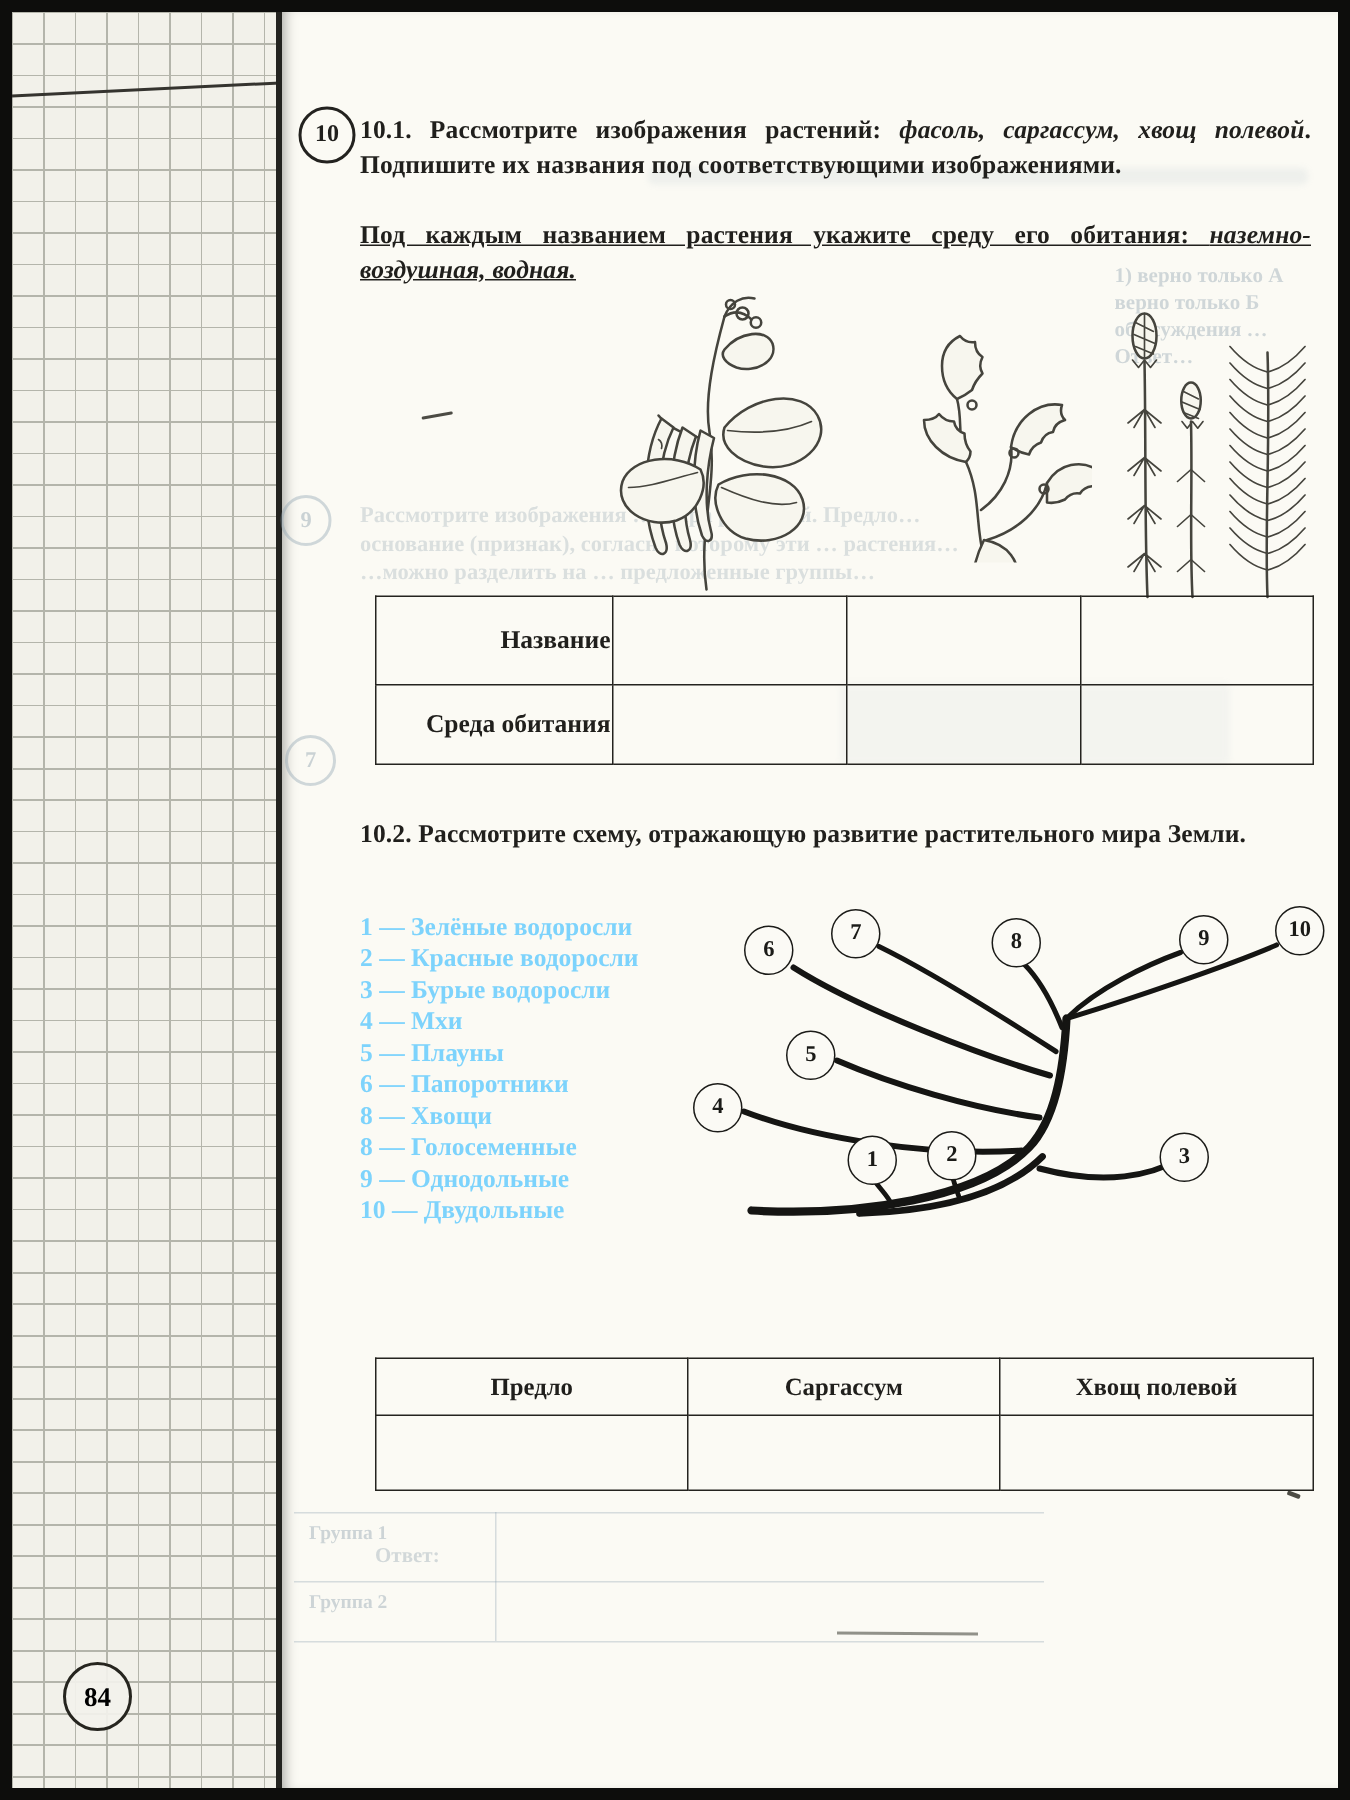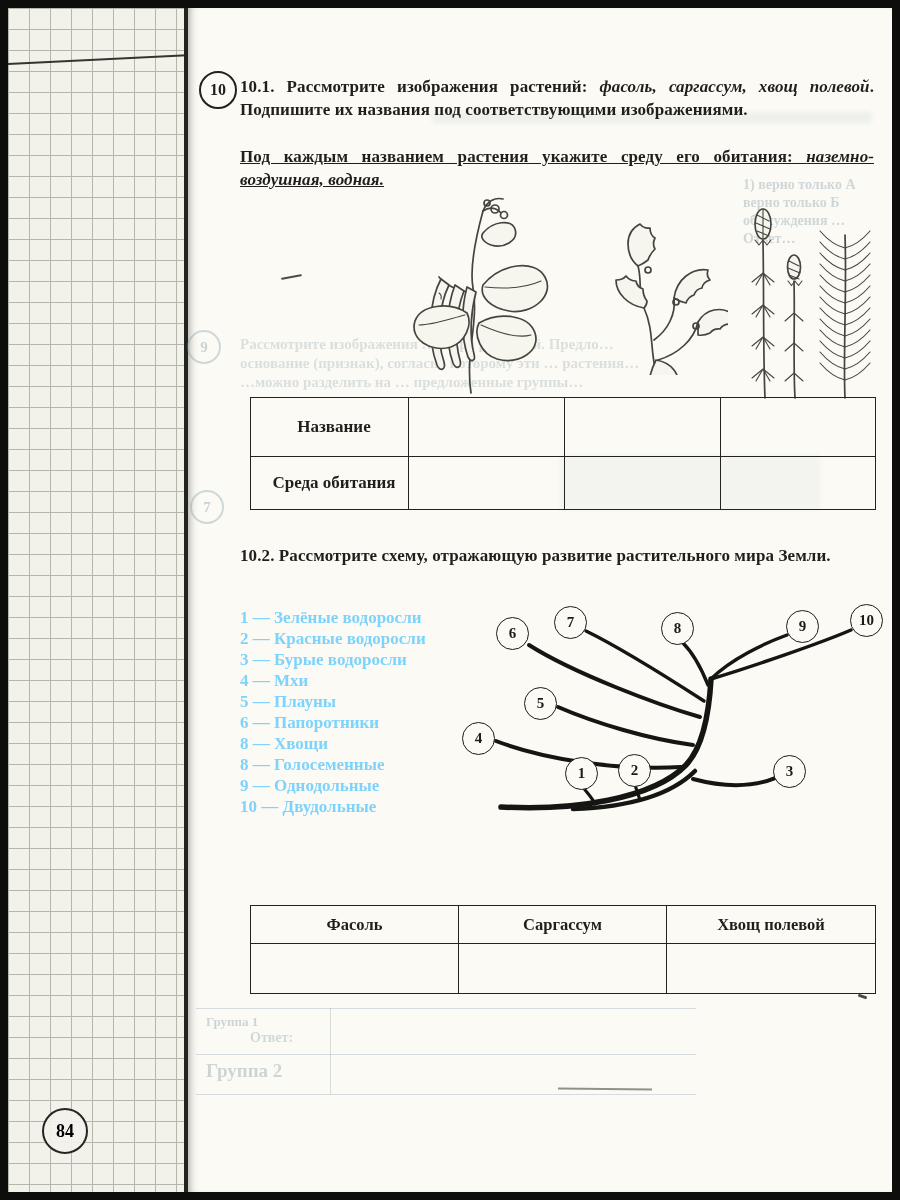--- a/index.html
+++ b/index.html
@@ -32,21 +32,21 @@
     color:#201f1c; text-align:justify; letter-spacing:.1px;
   }
   .it { font-style:italic; }
   .task-circle {
     position:absolute; width:34px; height:34px; border:2px solid #23221f; border-radius:50%;
     display:flex; align-items:center; justify-content:center;
     font:700 16px "Liberation Serif",serif; color:#201f1c; background:#fbfaf4;
   }
   .tbl { position:absolute; border-collapse:collapse; table-layout:fixed; }
   .tbl td, .tbl th { border:1.5px solid #24231f; font:700 17px "Liberation Serif",serif; color:#201f1c; }
-  .tbl .lbl { text-align:center; padding-left:10px; }
+  .tbl .lbl { text-align:right; padding-left:10px; }
   .tbl2 th { font-size:16.5px; text-align:center; }
   .legend { position:absolute; font:700 17px/21px "Liberation Serif",serif; color:#7dd3fc; }
   .legend div { white-space:nowrap; }
   .tree-node {
     position:absolute; width:31px; height:31px; border:1.7px solid #1b1b18; border-radius:50%;
     background:#fbfaf5; display:flex; align-items:center; justify-content:center;
     font:700 15px "Liberation Serif",serif; color:#1b1b18;
   }
   .pagenum-circle {
     position:absolute; left:42px; top:1108px; width:42px; height:42px;
@@ -102,21 +102,21 @@
       <span>9</span>
     </div>
   <div class="gcircle" style="left:190px; top:490px;">
       <span>7</span>
     </div>
   <div class="gline" style="left:196px; top:1008px; width:500px;"></div>
   <div class="gline" style="left:196px; top:1054px; width:500px;"></div>
   <div class="gline" style="left:196px; top:1094px; width:500px;"></div>
   <div class="gline" style="left:330px; top:1008px; width:1px; height:86px;"></div>
   <div class="ghost" style="left:206px; top:1014px; font-size:13px; opacity:.36;">Группа 1</div>
-  <div class="ghost" style="left:206px; top:1060px; font-size:19px; opacity:.36;">Группа 2</div>
+  <div class="ghost" style="left:206px; top:1060px; font-size:13px; opacity:.36;">Группа 2</div>
   <div class="ghost" style="left:250px; top:1030px; font-size:14px; opacity:.32;">Ответ:</div>
   <div class="penline" style="left:558px; top:1088px; width:94px; height:2px; transform:rotate(.5deg);"></div>
   <div class="speck" style="left:281px; top:276px; width:21px; height:2.4px; transform:rotate(-10deg);"></div>
   <div class="speck" style="left:858px; top:995px; width:9px; height:3px; transform:rotate(20deg);"></div>
 
   <div class="task-circle" style="left:199px; top:71px;">
     <span>10</span>
   </div>
 
   <div class="para" style="left:240px; top:76px; width:634px;">
@@ -265,21 +265,21 @@
 
 
   <table class="tbl tbl2" style="left:250px; top:905px; width:625px;">
     <colgroup>
         <col style="width:208px">
         <col style="width:208px">
         <col style="width:209px">
       </colgroup>
     <tbody>
         <tr style="height:38px;">
-      <th>Фасоль</th>
+      <th>Предло</th>
       <th>Саргассум</th>
       <th>Хвощ полевой</th>
     </tr>
     <tr style="height:50px;">
       <td></td>
       <td></td>
       <td></td>
     </tr>
   </tbody>
     </table>

